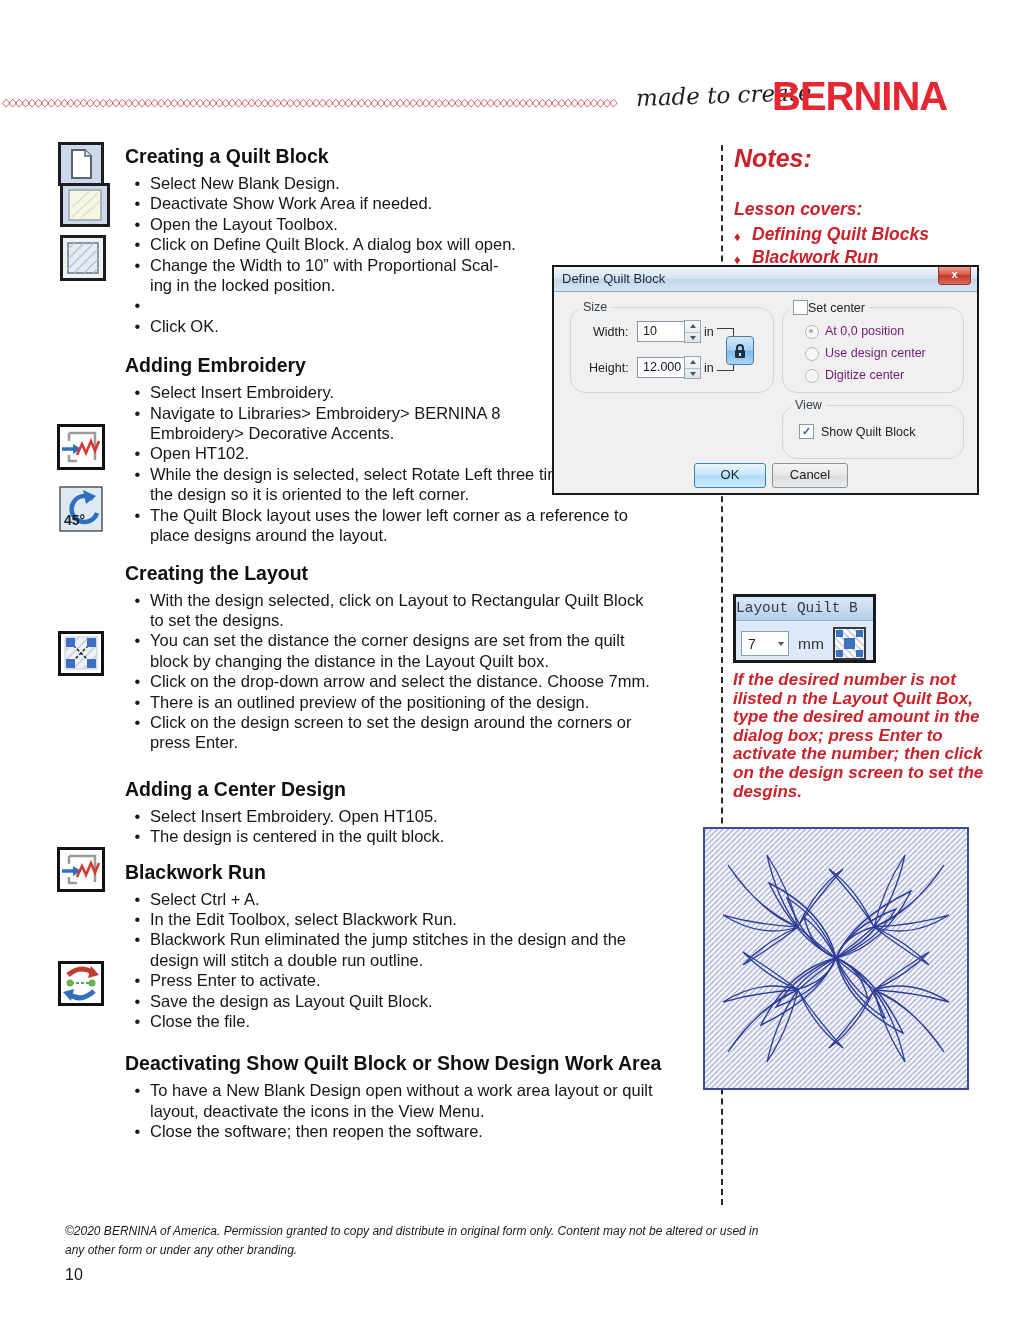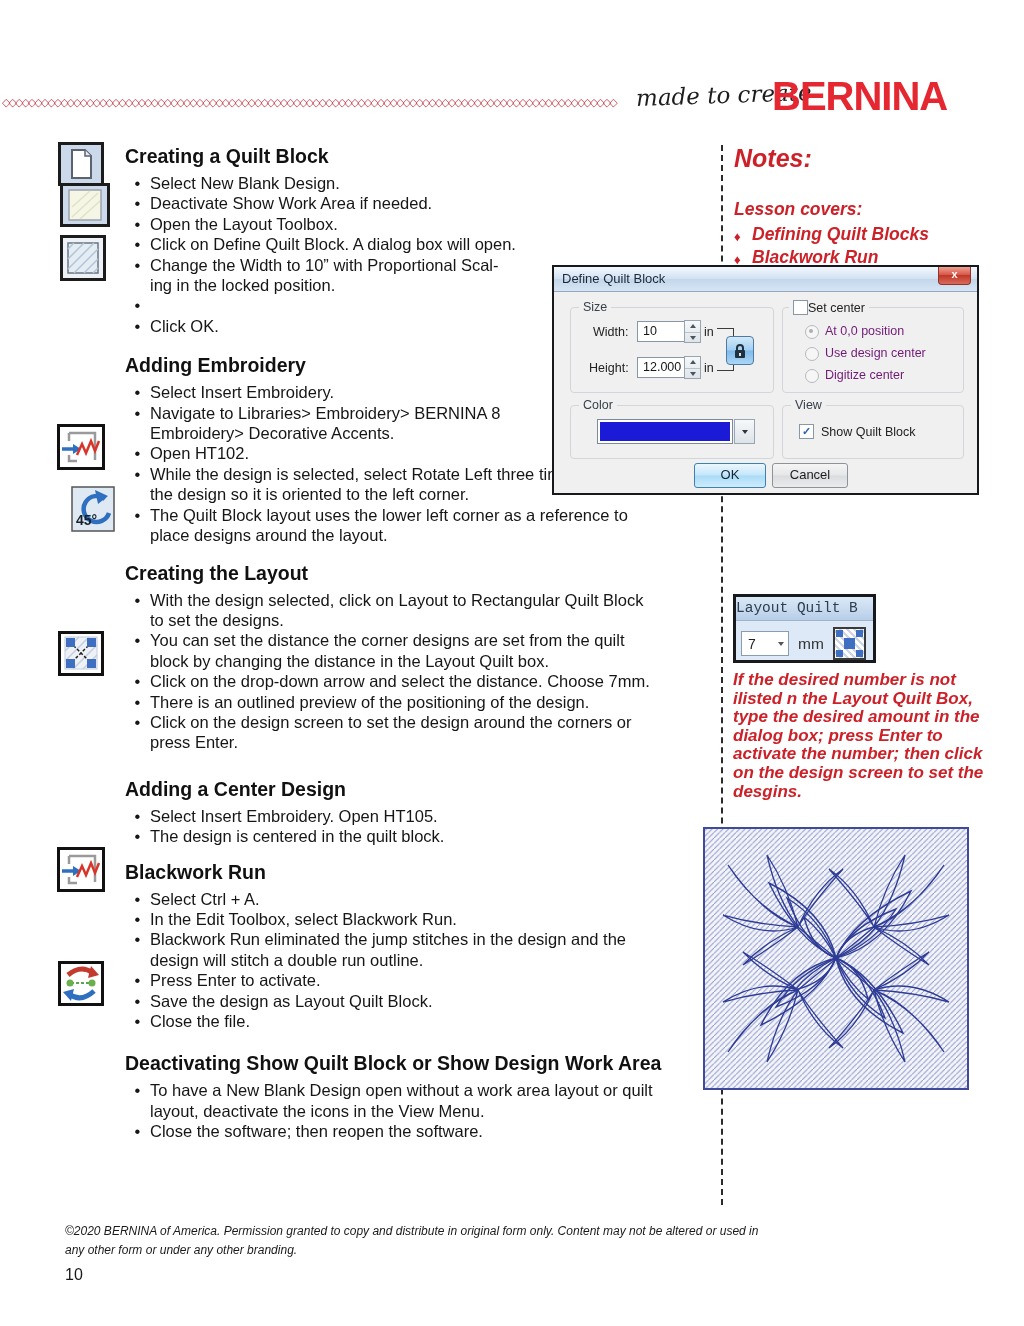--- a/index.html
+++ b/index.html
@@ -37,21 +37,21 @@
 
   
   .dlg{left:552px;top:265px;width:423px;height:226px;background:#f0f0f0;
        border:2px solid #17191c;z-index:3;font-size:12.5px;}
   .dlg-title{position:absolute;left:0;top:0;right:0;height:24px;
        background:linear-gradient(#f3f8fd,#d2e2f2 48%,#c3d7ea 52%,#d6e5f5);
        border-bottom:1px solid #96a9be;color:#1b2736;line-height:24px;padding-left:8px;font-size:13px;}
   .dlg-close{position:absolute;right:6px;top:0;width:31px;height:17px;border:1px solid #90332a;border-top:none;
        border-radius:0 0 4px 4px;background:linear-gradient(#f0a090,#d65a4c 45%,#c1382a 50%,#d96a5b);
        color:#fff;font-size:11px;font-weight:bold;text-align:center;line-height:15px;}
-  .grp{position:absolute;border:1px solid #d2d6da;border-radius:4px;}
+  .grp{position:absolute;border:1px solid #d2d6da;border-radius:15px;}
   .grp-label{position:absolute;top:-8px;left:8px;background:#f0f0f0;padding:0 4px;color:#38404a;}
   .flabel{position:absolute;color:#222;}
   .field{position:absolute;height:19px;background:#fff;border:1px solid #8797a7;
          font-size:12.5px;line-height:19px;padding-left:5px;width:41px;}
   .spin{position:absolute;width:15px;height:21px;border:1px solid #98a5b0;
         background:linear-gradient(#f6f8fa,#dfe5ea);}
   .spin div{height:50%;position:relative;}
   .spin div:first-child{border-bottom:1px solid #b9c2ca;}
   .tri-up,.tri-dn{position:absolute;left:50%;top:50%;width:0;height:0;transform:translate(-50%,-50%);}
   .tri-up{border-left:3px solid transparent;border-right:3px solid transparent;border-bottom:4px solid #4a5560;}
@@ -132,21 +132,21 @@
 <div class="abs micon" style="left:57px;top:424px;">
   <svg width="48" height="46">
       <rect x="1.5" y="1.5" width="45" height="43" fill="#ffffff" stroke="#111111" stroke-width="3"></rect>
       <path d="M12,9 h26 v27" fill="none" stroke="#9a9a9a" stroke-width="2.5"></path>
       <path d="M12,9 v8 M12,31 v6 h8" fill="none" stroke="#9a9a9a" stroke-width="2.5"></path>
       <line x1="5" y1="25" x2="16" y2="25" stroke="#2e6fc0" stroke-width="3.5"></line>
       <polygon points="16,20 24,25 16,30" fill="#2e6fc0"></polygon>
       <path d="M20,31 l5,-11 l4,9 l5,-12 l4,10 l4,-10" fill="none" stroke="#d8352a" stroke-width="2.5"></path>
     </svg>
 </div>
-<div class="abs micon" style="left:60px;top:486px;padding-left:11px;">
+<div class="abs micon" style="left:48px;top:486px;padding-left:11px;">
   <svg width="44" height="46">
       <rect x="1" y="1" width="42" height="44" fill="#dfe9f3" stroke="#555555" stroke-width="1.5"></rect>
       <path d="M34,13 A13,13 0 1 0 38,27" fill="none" stroke="#2e6fc0" stroke-width="4.5"></path>
       <polygon points="24,4 37,10 27,18" fill="#2e6fc0"></polygon>
       <text x="5" y="39" font-family="Liberation Sans,sans-serif" font-size="14" font-weight="bold" fill="#16202c">45°</text>
     </svg>
 </div>
 <div class="abs micon" style="left:58px;top:631px;">
   <svg width="46" height="45">
       <rect x="1.5" y="1.5" width="43" height="42" fill="#ffffff" stroke="#111111" stroke-width="3"></rect>
@@ -423,29 +423,20 @@
       <span style="color:#222;">Set center</span>
     </div>
     <span class="radio sel" style="left:22px;top:17px;"></span>
     <span class="rlabel" style="left:42px;top:16px;">At 0,0 position</span>
     <span class="radio" style="left:22px;top:39px;"></span>
     <span class="rlabel" style="left:42px;top:38px;">Use design center</span>
     <span class="radio" style="left:22px;top:61px;"></span>
     <span class="rlabel" style="left:42px;top:60px;">Digitize center</span>
   </div>
 
-  <div class="grp" style="left:16px;top:138px;width:202px;height:52px;">
-    <span class="grp-label">Color</span>
-    <div class="combo-swatch" style="left:26px;top:13px;width:136px;">
-        <div class="fill" style="background:#1b1bd7;"></div>
-      </div>
-    <div class="combo-arrow" style="left:163px;top:13px;">
-        <span class="tri-dn" style="position:static;transform:none;border-top-color:#333;"></span>
-      </div>
-  </div>
 
   <div class="grp" style="left:228px;top:138px;width:180px;height:52px;">
     <span class="grp-label">View</span>
     <div style="position:absolute;left:16px;top:18px;display:flex;gap:7px;align-items:center;">
       <span class="chk">✓</span>
       <span style="color:#222;">Show Quilt Block</span>
     </div>
   </div>
 
   <div class="btn btn-ok" style="left:140px;top:196px;">OK</div>

